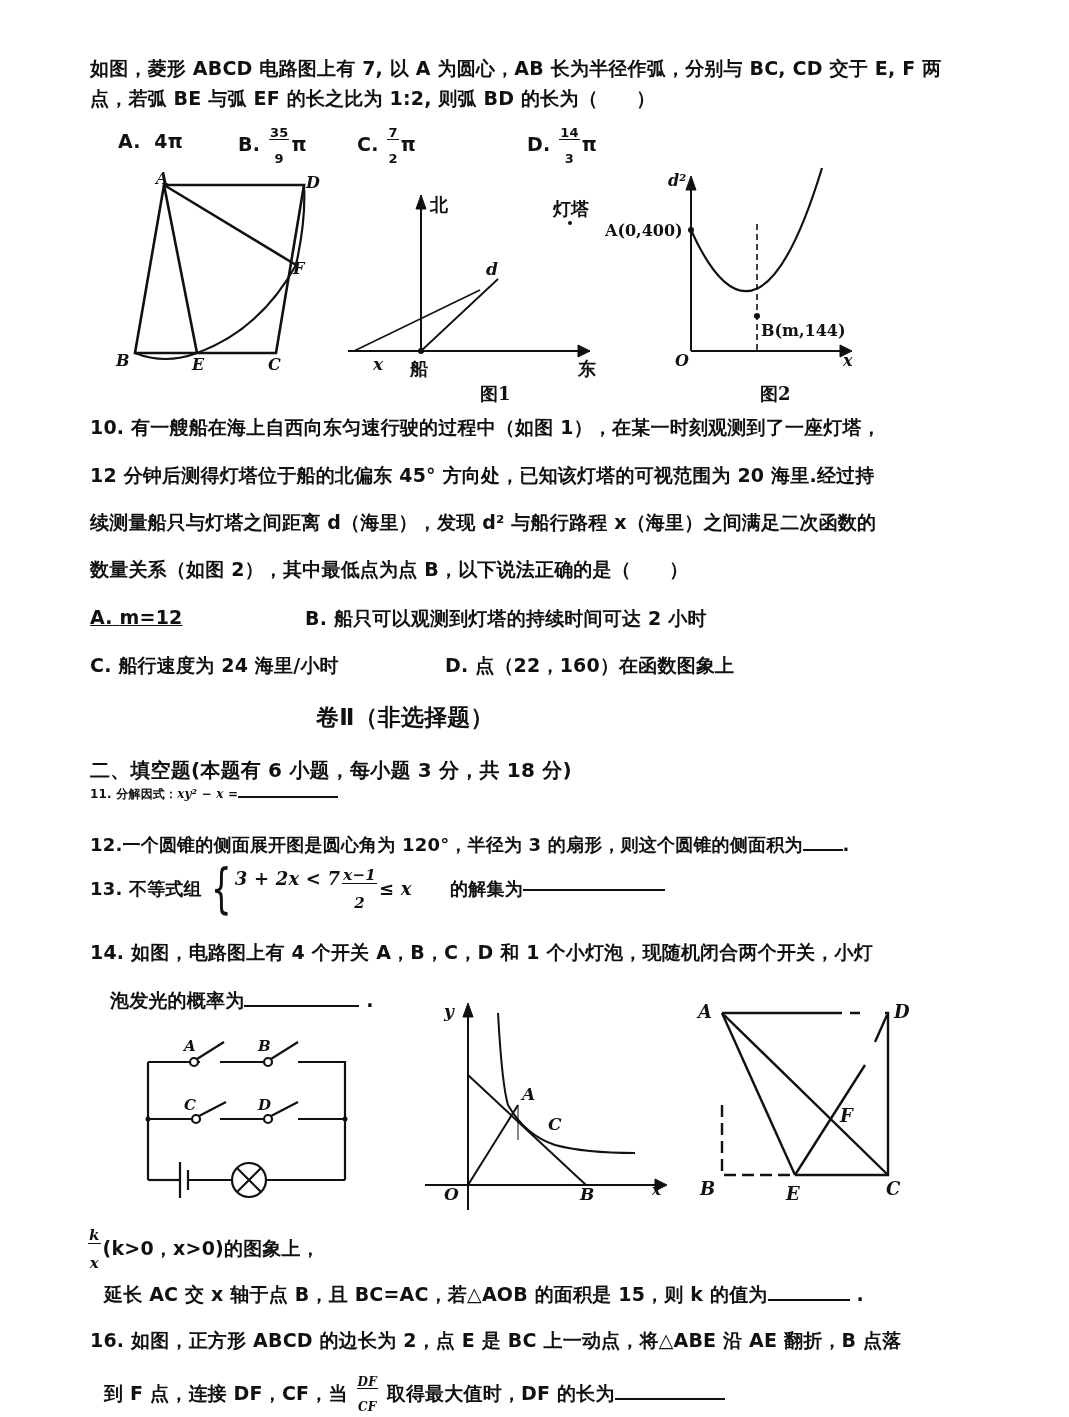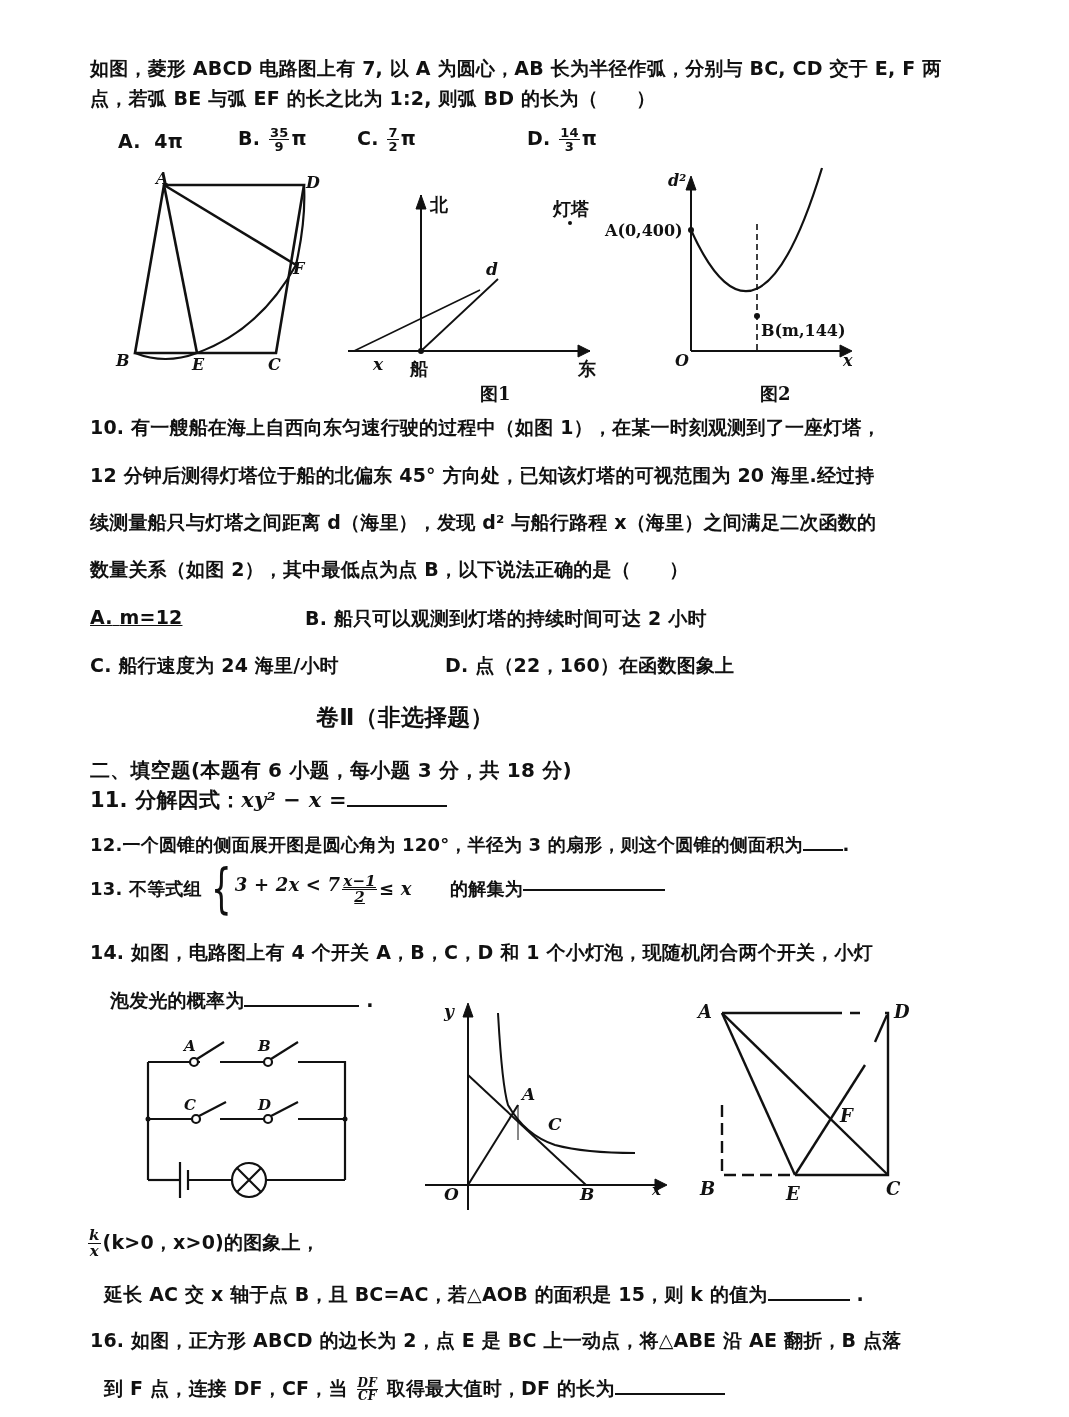--- a/index.html
+++ b/index.html
@@ -1,20 +1,20 @@
 <!DOCTYPE html>
 <html><head>
 <meta charset="utf-8">
 <style>
   html,body{margin:0;padding:0;background:#fff;}
   body{width:1069px;height:1417px;position:relative;overflow:hidden;color:#111;
        font-family:"DejaVu Sans","Liberation Sans",sans-serif;}
   .t{position:absolute;white-space:nowrap;font-size:19px;font-weight:bold;letter-spacing:0.2px;}
   .it{font-style:italic;font-family:"DejaVu Serif","Liberation Serif",serif;}
-  .frac{display:inline-flex;flex-direction:column;align-items:center;vertical-align:middle;font-size:13px;line-height:13px;margin:0 2px;}
+  .frac{display:inline-flex;flex-direction:column;align-items:center;vertical-align:middle;font-size:13px;line-height:13px;margin:0 2px;gap:12px;}
   .frac .num{border-bottom:1.5px solid #111;padding:0 1px;}
   .blank{display:inline-block;border-bottom:2px solid #111;vertical-align:baseline;height:1px;}
   svg{position:absolute;overflow:visible;}
   svg text{font-family:"DejaVu Serif","Liberation Serif",serif;font-weight:bold;fill:#111;}
   .sys{display:inline-flex;align-items:center;vertical-align:middle;}
   .brace{font-size:54px;font-weight:normal;line-height:54px;transform:scaleX(0.6);margin:0 -4px;}
   .sysl{display:flex;flex-direction:row;font-size:18px;line-height:22px;}
 </style>
 </head>
 <body>
@@ -107,35 +107,35 @@
 <div class="t" style="left:90px;top:557px;">数量关系（如图 2），其中最低点为点 B，以下说法正确的是（　　）</div>
 
 <div class="t" style="left:90px;top:606px;text-decoration:underline;"><span>A.</span> <span>m=12</span></div>
 <div class="t" style="left:305px;top:606px;"><span>B.</span> <span>船只可以观测到灯塔的持续时间可达 2 小时</span></div>
 <div class="t" style="left:90px;top:653px;"><span>C.</span> <span>船行速度为 24 海里/小时</span></div>
 <div class="t" style="left:445px;top:653px;"><span>D.</span> <span>点（22，160）在函数图象上</span></div>
 
 <div class="t" style="left:316px;top:702px;font-size:23px;">卷Ⅱ（非选择题）</div>
 <div class="t" style="left:90px;top:757px;font-size:20px;">二、填空题(本题有 6 小题，每小题 3 分，共 18 分)</div>
 
-<div class="t" style="left:90px;top:786px;font-size:21px;">
+<div class="t" style="left:90px;top:786px;font-size:12px;">
   <span>11. 分解因式：</span><span class="it">xy² − x =</span><span class="blank" style="width:100px;"></span>
 </div>
 
 <div class="t" style="left:90px;top:833px;font-size:18px;">
   <span>12.一个圆锥的侧面展开图是圆心角为 120°，半径为 3 的扇形，则这个圆锥的侧面积为</span><span class="blank" style="width:40px;"></span><span>.</span>
 </div>
 
 <div class="t" style="left:90px;top:862px;font-size:18px;">
   <span style="vertical-align:middle;">13. 不等式组</span>
   <span class="sys">
     <span class="brace">{</span>
     <span class="sysl">
       <span class="it">3 + 2x &lt; 7</span>
-      <span><span class="frac it" style="font-size:15px;line-height:15px;text-decoration:underline;">
+      <span><span class="frac it" style="font-size:15px;line-height:15px;">
             <span class="num">x−1</span>
             <span>2</span>
           </span><span class="it">≤ x</span></span>
     </span>
   </span>
   <span style="vertical-align:middle;margin-left:32px;">的解集为</span><span class="blank" style="width:142px;vertical-align:middle;"></span>
 </div>
 
 <div class="t" style="left:90px;top:940px;">14. 如图，电路图上有 4 个开关 A，B，C，D 和 1 个小灯泡，现随机闭合两个开关，小灯</div>
 <div class="t" style="left:110px;top:988px;">

